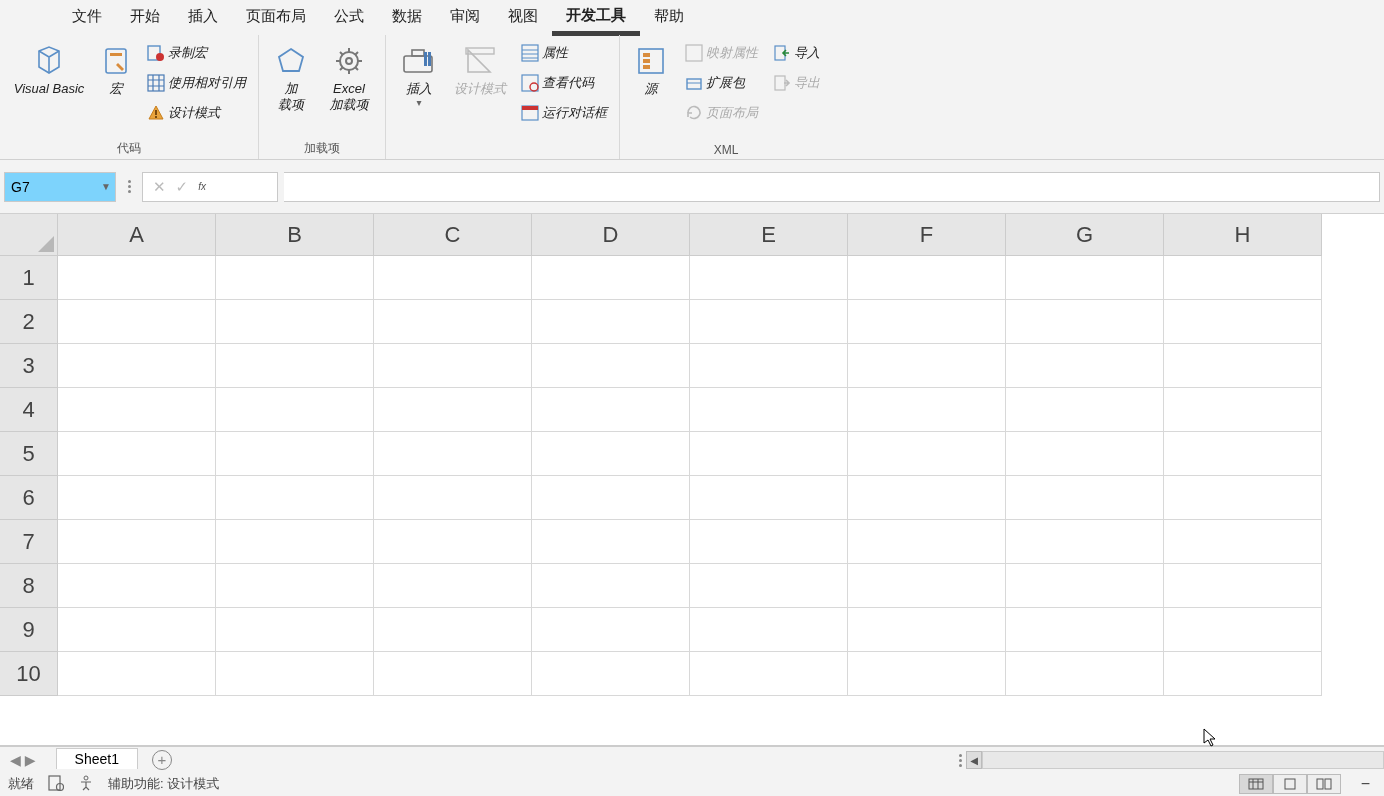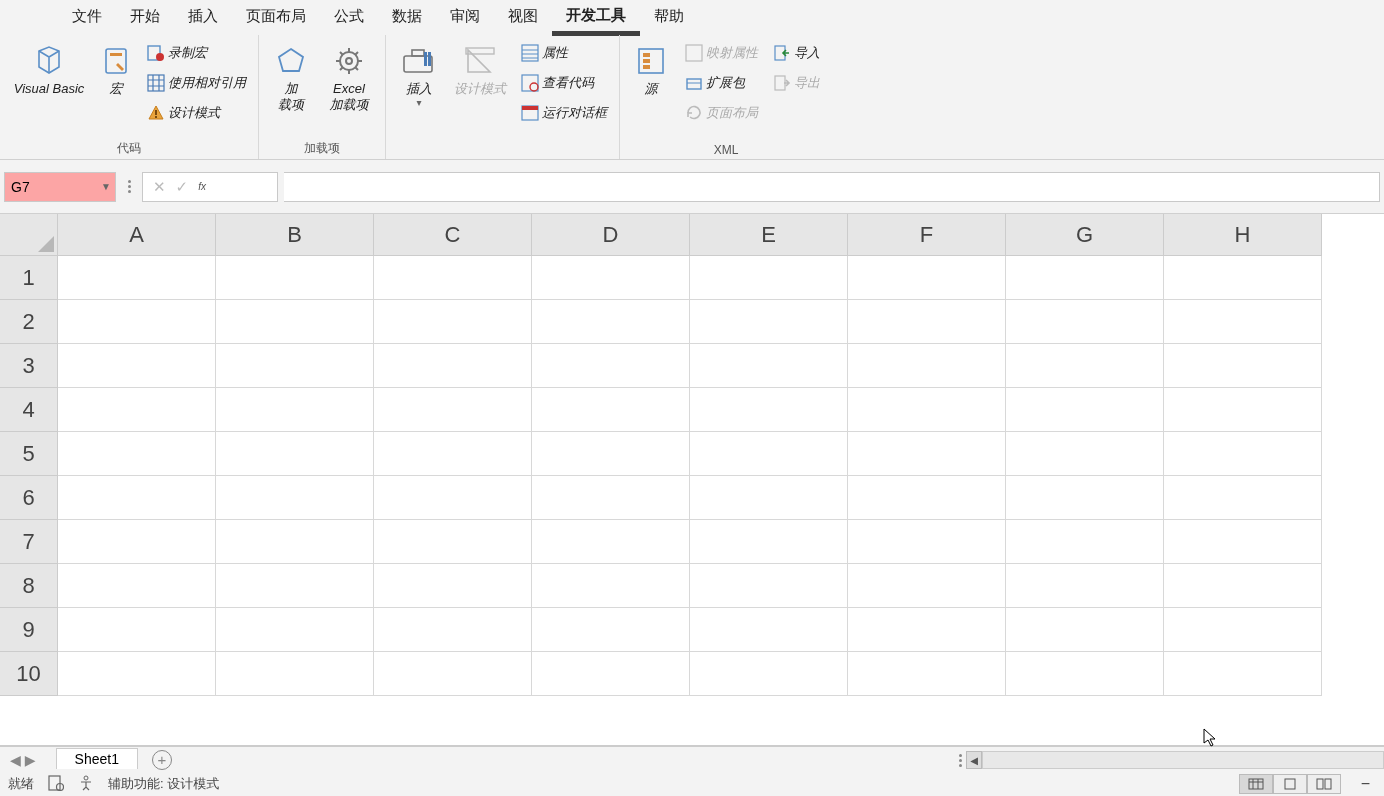--- a/index.html
+++ b/index.html
@@ -19,21 +19,21 @@
 .big-btn .icon { width: 36px; height: 36px; display: flex; align-items: center; justify-content: center; }
 .big-btn .lbl { font-size: 13px; text-align: center; line-height: 1.25; margin-top: 2px; color: #222; font-style: italic; }
 .big-btn.disabled .lbl, .small-btn.disabled .lbl { color: #aaa; }
 .col { display: flex; flex-direction: column; gap: 2px; }
 .small-btn { display: flex; align-items: center; gap: 2px; padding: 2px 4px; cursor: pointer; height: 28px; font-style: italic; }
 .small-btn .icon { width: 20px; height: 20px; display: flex; align-items: center; justify-content: center; }
 .small-btn .lbl { font-size: 13px; color: #222; white-space: nowrap; }
 
 
 .fbar-row { display: flex; align-items: center; height: 54px; background: #f3f3f3; border-bottom: 1px solid #d0d0d0; padding: 0 4px; gap: 6px; }
-.name-box { width: 112px; height: 30px; background: #fca5a5; border: 1px solid #c9c9c9; display: flex; align-items: center; padding: 0 6px; font-size: 14px; position: relative; }
+.name-box { width: 112px; height: 30px; background: #7dd3fc; border: 1px solid #c9c9c9; display: flex; align-items: center; padding: 0 6px; font-size: 14px; position: relative; }
 .name-box .dd { position: absolute; right: 4px; color: #666; font-size: 10px; }
 .fbar-btns { display: flex; gap: 10px; padding: 0 10px; height: 30px; align-items: center; background: #fff; border: 1px solid #c9c9c9; width: 136px; }
 .fbar-btns .fx { font-style: italic; font-size: 10px; color: #555; }
 .fbar-btns .xx, .fbar-btns .ck { color: #bbb; font-size: 15px; }
 .fbar-input { flex: 1; height: 30px; background: #fff; border: 1px solid #c9c9c9; border-left: none; }
 .dots-v { width: 14px; display:flex; flex-direction:column; align-items:center; gap:2px;}
 .dots-v span{width:3px;height:3px;border-radius:50%;background:#888;}
 
 
 .grid-wrap { position: relative; background: #fff; height: 532px; overflow: hidden; border-bottom: 1px solid #ccc;}

